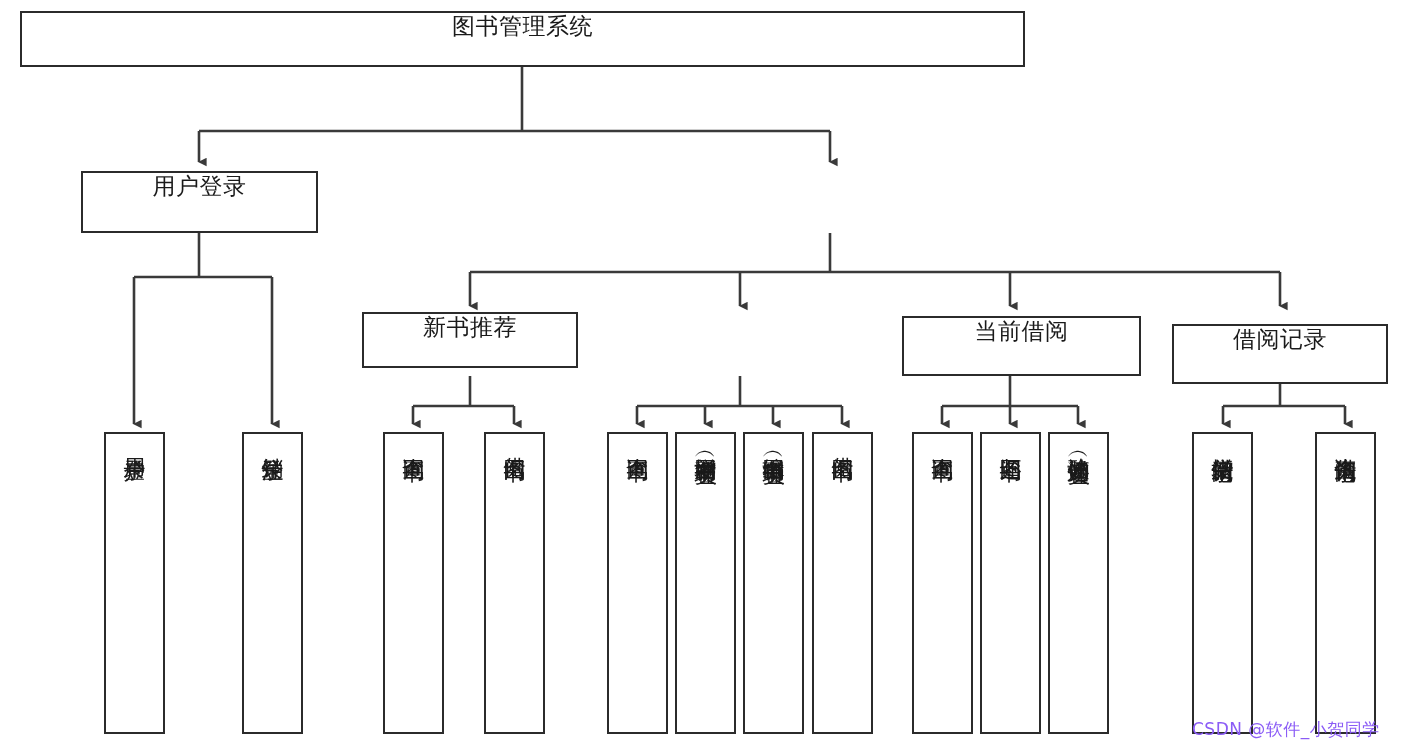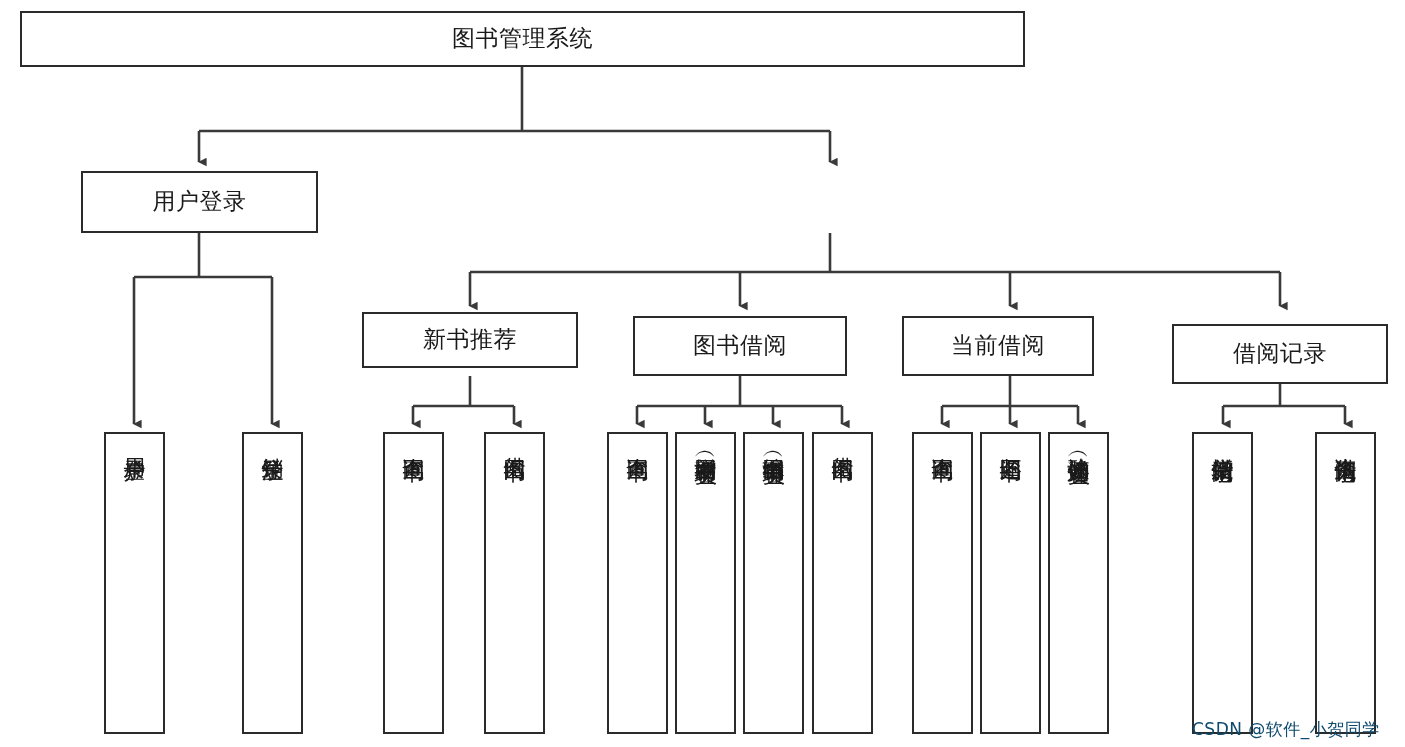--- a/index.html
+++ b/index.html
@@ -25,21 +25,21 @@
     width: 1405px;
     height: 747px;
     pointer-events: none;
   }
   .node {
     position: absolute;
     box-sizing: border-box;
     background: #ffffff;
     border: 2px solid #2b2b2b;
     display: flex;
-    align-items: center;
+    align-items: flex-start;
     justify-content: center;
     color: #1a1a1a;
   }
   .node-label {
     display: block;
     text-align: center;
     line-height: 1.18;
     white-space: pre;
   }
   
@@ -60,21 +60,21 @@
     writing-mode: vertical-rl;
     text-orientation: upright;
     font-size: 22px;
     line-height: 1.08;
     letter-spacing: 1px;
     white-space: nowrap;
   }
   .watermark {
     position: absolute;
     font-size: 17px;
-    color: #0c4a6e;
+    color: #8b5cf6;
     white-space: nowrap;
     letter-spacing: 0.5px;
   }
 </style>
 </head>
 <body>
 
 <div id="canvas">
 
   <svg class="edge-layer" viewBox="0 0 1405 747" width="1405" height="747" xmlns="http://www.w3.org/2000/svg">
@@ -131,24 +131,21 @@
     <span class="node-label">图书管理系统</span>
   </div>
 
   <div class="node h" style="left:81px; top:171px; width:237px; height:62px;">
     <span class="node-label">用户登录</span>
   </div>
 
   <div class="node h" style="left:362px; top:312px; width:216px; height:56px;">
     <span class="node-label">新书推荐</span>
   </div>
-  <div class="node h" style="left:633px; top:316px; width:214px; height:60px;">
-    <span class="node-label">图书借阅</span>
-  </div>
-  <div class="node h" style="left:902px; top:316px; width:192px; height:60px;">
+  <div class="node h" style="left:902px; top:316px; width:239px; height:60px;">
     <span class="node-label">当前借阅</span>
   </div>
   <div class="node h" style="left:1172px; top:324px; width:216px; height:60px;">
     <span class="node-label">借阅记录</span>
   </div>
 
   <div class="node v" style="left:104px; top:432px; width:61px; height:302px;">
     <span class="node-label">用户登录</span>
   </div>
   <div class="node v" style="left:242px; top:432px; width:61px; height:302px;">

